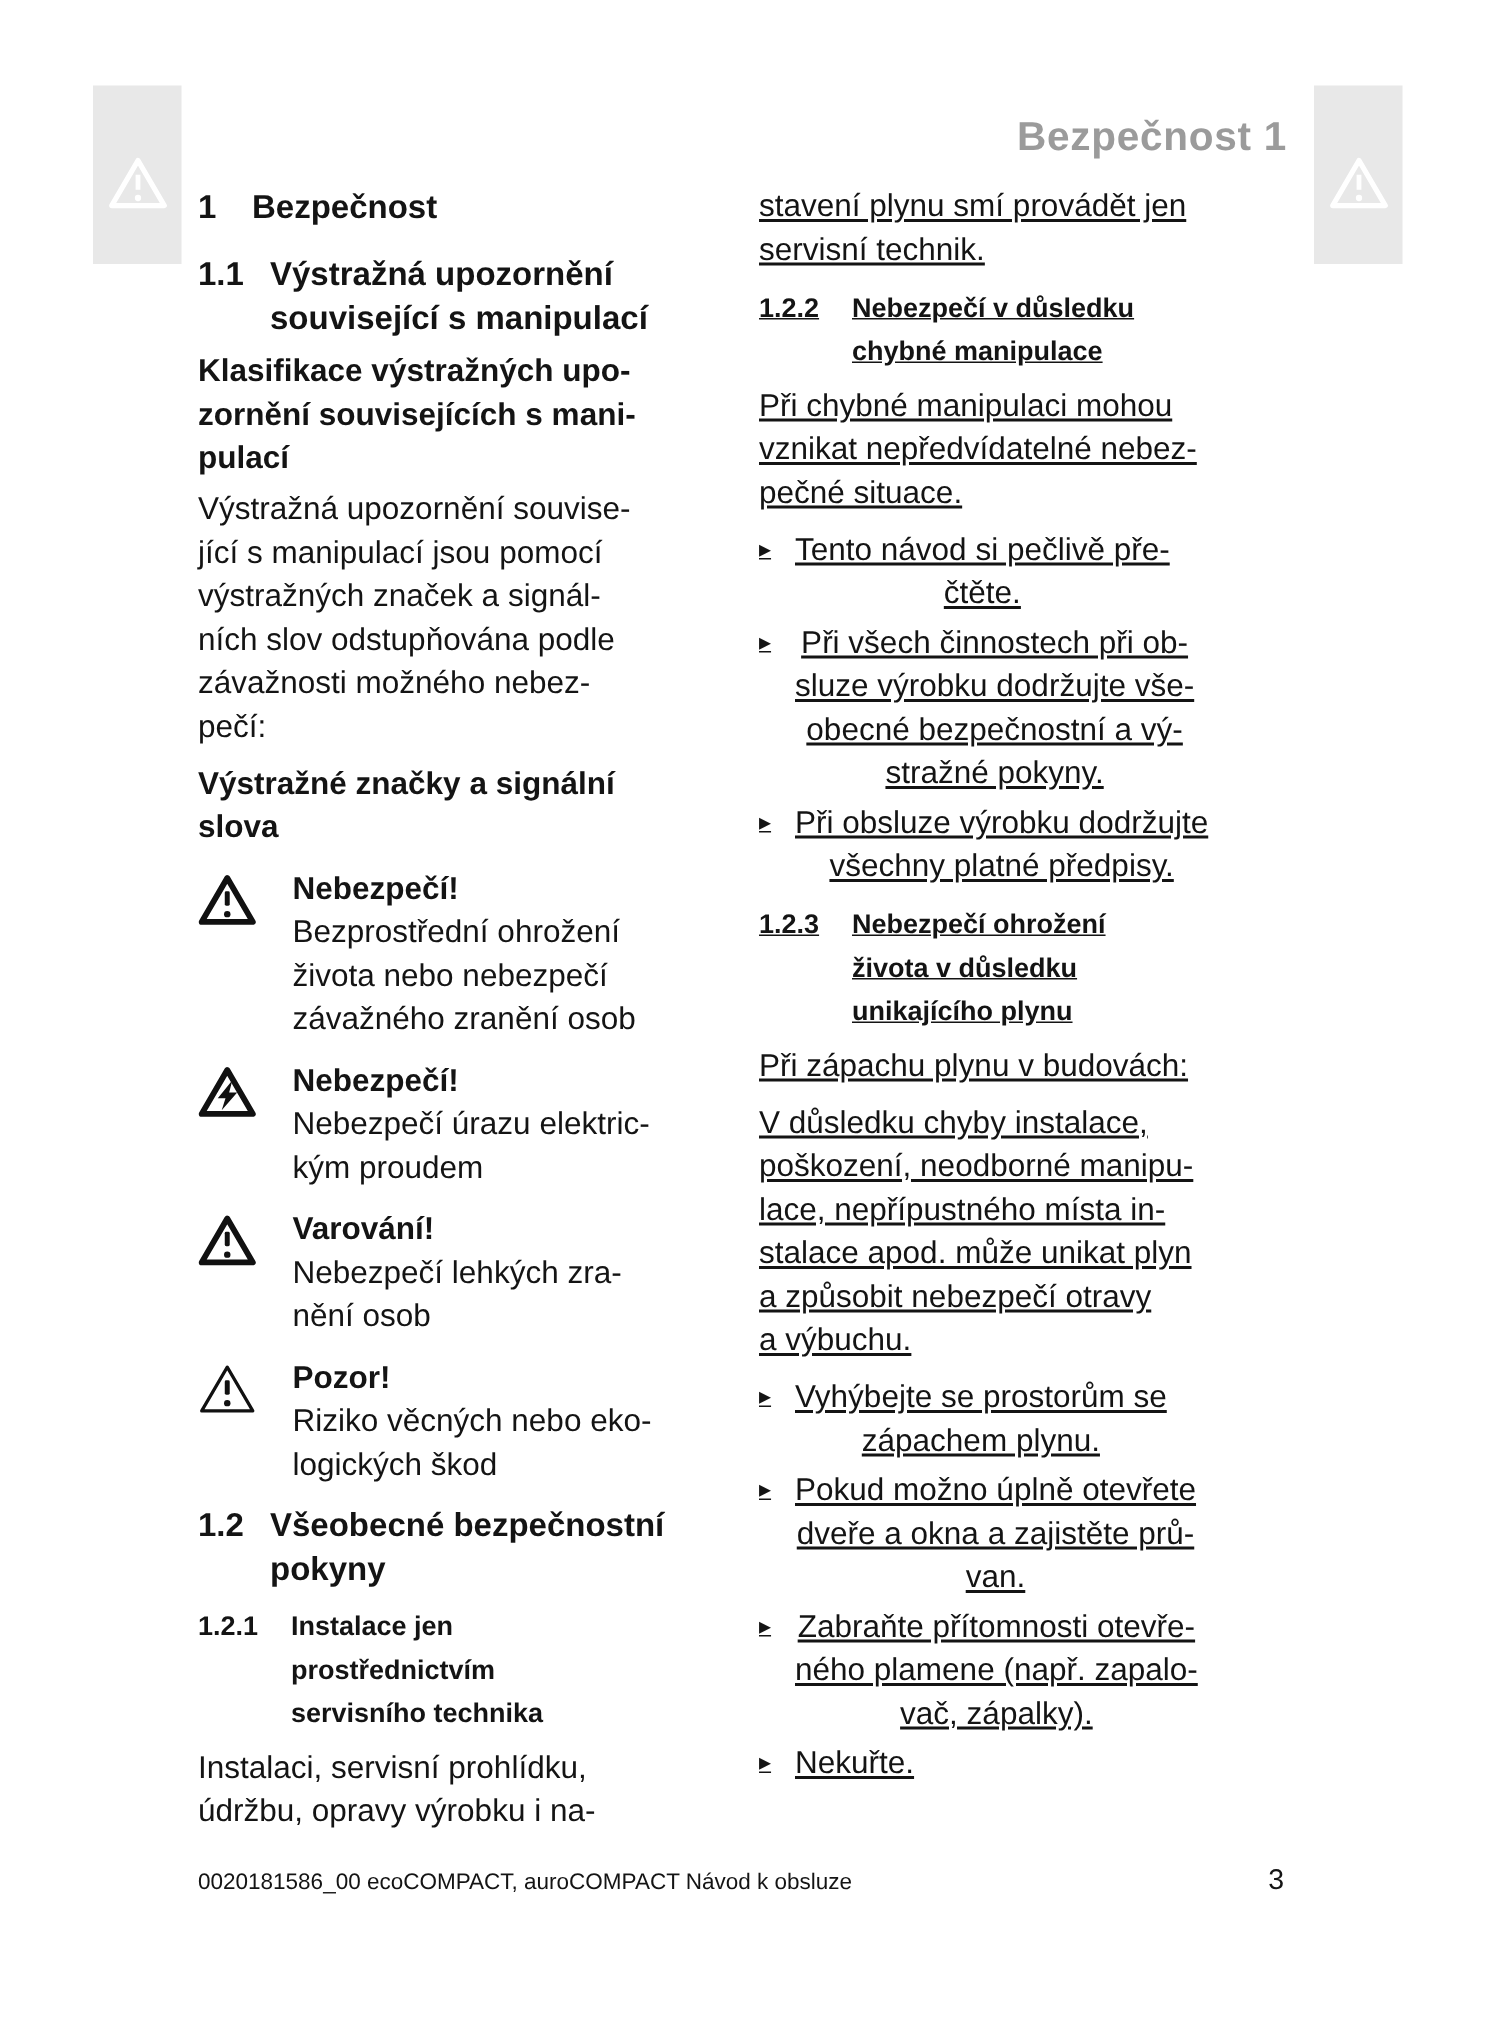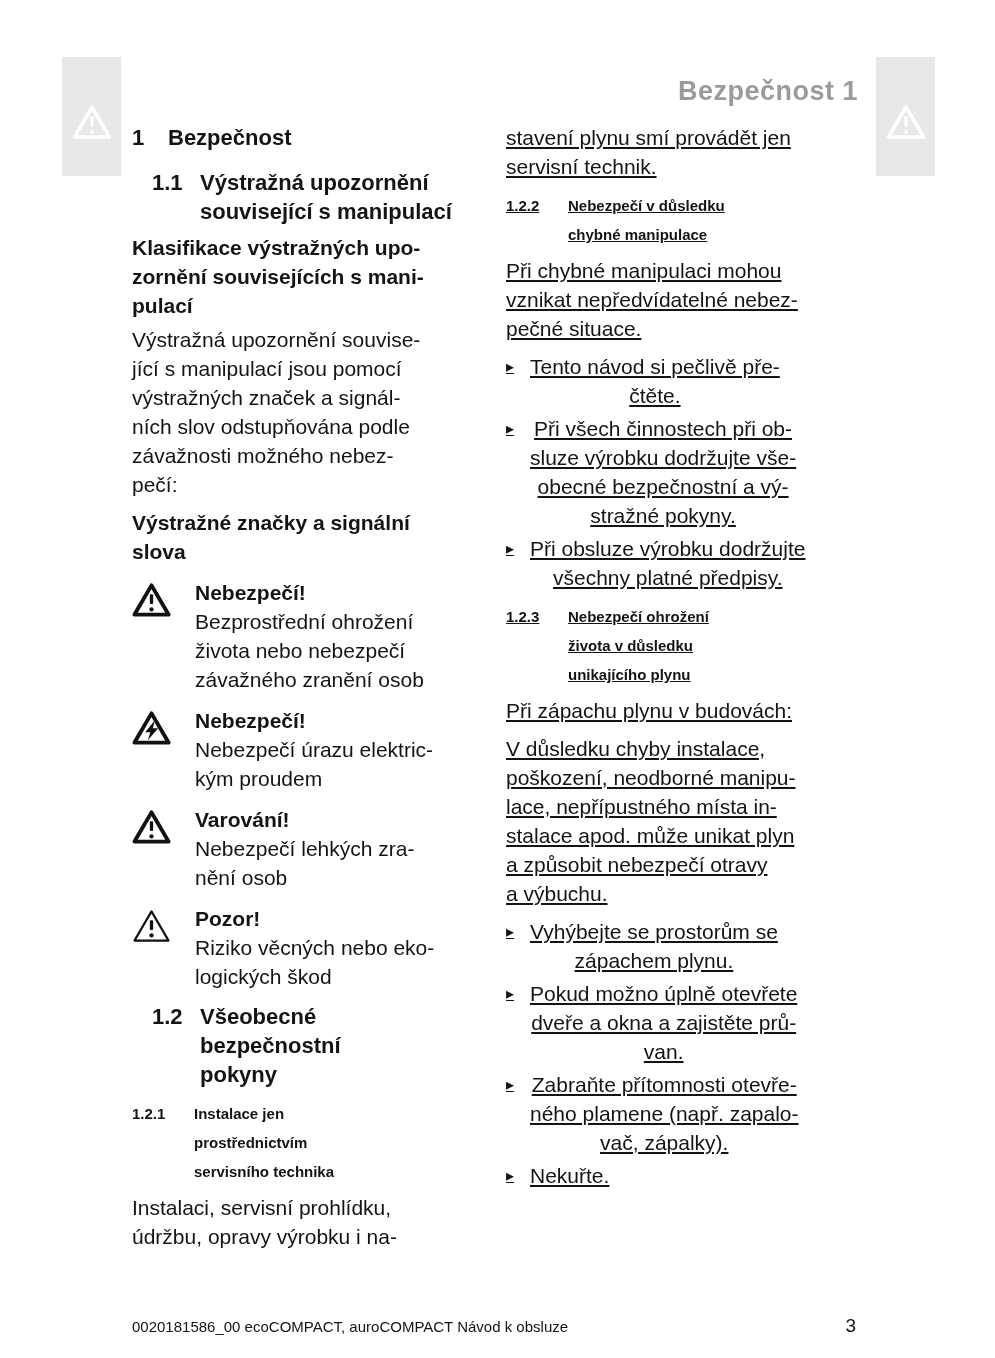--- a/index.html
+++ b/index.html
@@ -58,41 +58,41 @@
 
   .heading {
     display: flex;
     font-weight: bold;
     margin: 10px 0 7px 0;
   }
   .heading .hnum { flex: 0 0 auto; }
   .heading .htext { white-space: pre-line; }
   .heading.h1 { font-size: 22px; margin-top: 0; margin-bottom: 16px; }
   .heading.h1 .hnum { width: 36px; }
-  .heading.h2 { font-size: 22px; margin-left: 20px; }
+  .heading.h2 { font-size: 22px; }
   .heading.h2 .hnum { width: 48px; }
-  .heading.h3 { font-size: 15px; }
+  .heading.h3 { font-size: 18px; }
   .heading.h3 .hnum { width: 62px; }
 
   .warning-item { display: flex; margin: 12px 0 11px 0; }
   .warn-icon { flex: 0 0 63px; padding-top: 3px; }
   .tri-svg { width: 39px; height: 37px; display: block; }
   .warn-title { font-weight: bold; }
   .warn-text { white-space: pre-line; }
 
   .bullet-item { display: flex; margin: 0 0 4px 0; }
   .bullet-marker { flex: 0 0 24px; font-size: 16px; line-height: 29px; }
   .bullet-text { white-space: pre-line; text-align: center; }
 
   
   .footer {
     position: absolute;
     left: 132px;
     right: 139px;
-    top: 1315px;
+    top: 1243px;
     display: flex;
     justify-content: space-between;
     align-items: baseline;
   }
   .footer-doc  { font-size: 15px; color: #141414; }
   .footer-page { font-size: 19px; color: #141414; }
 </style>
 </head>
 <body>
 

